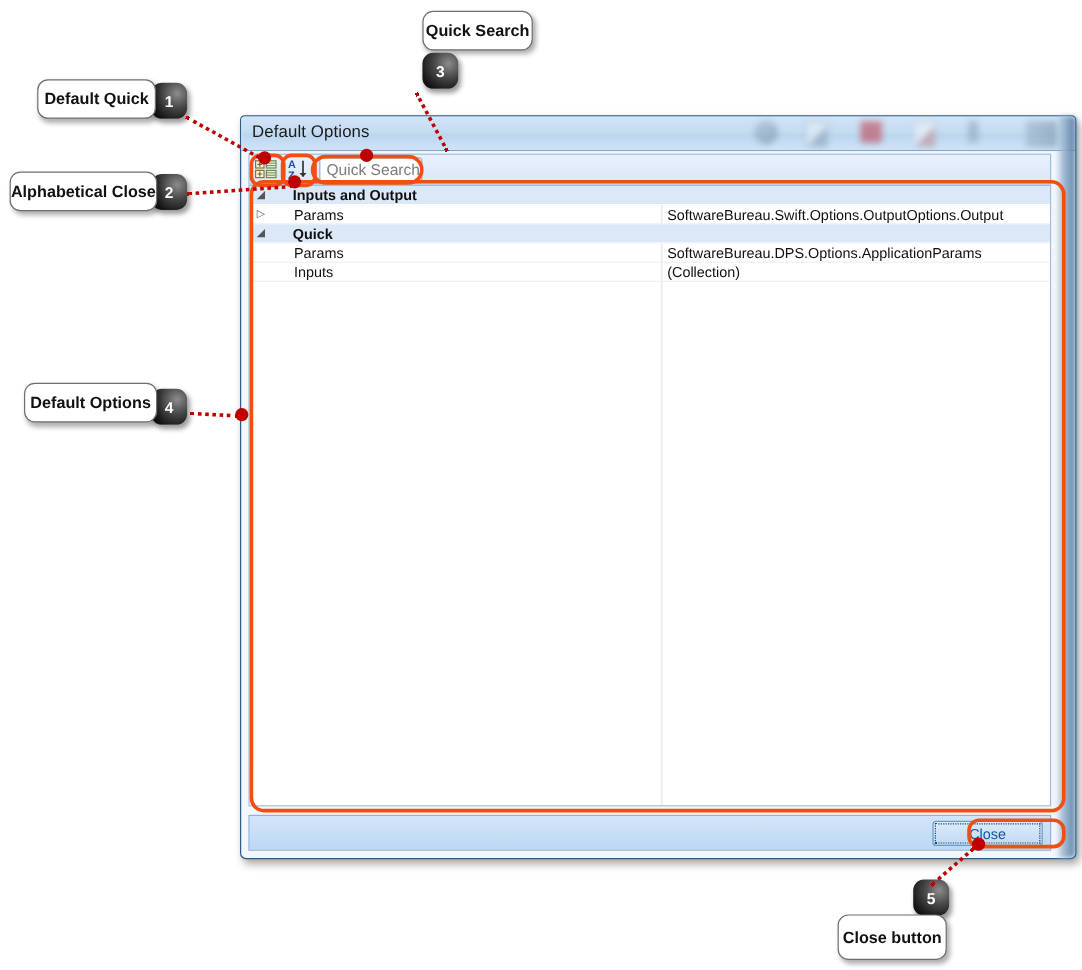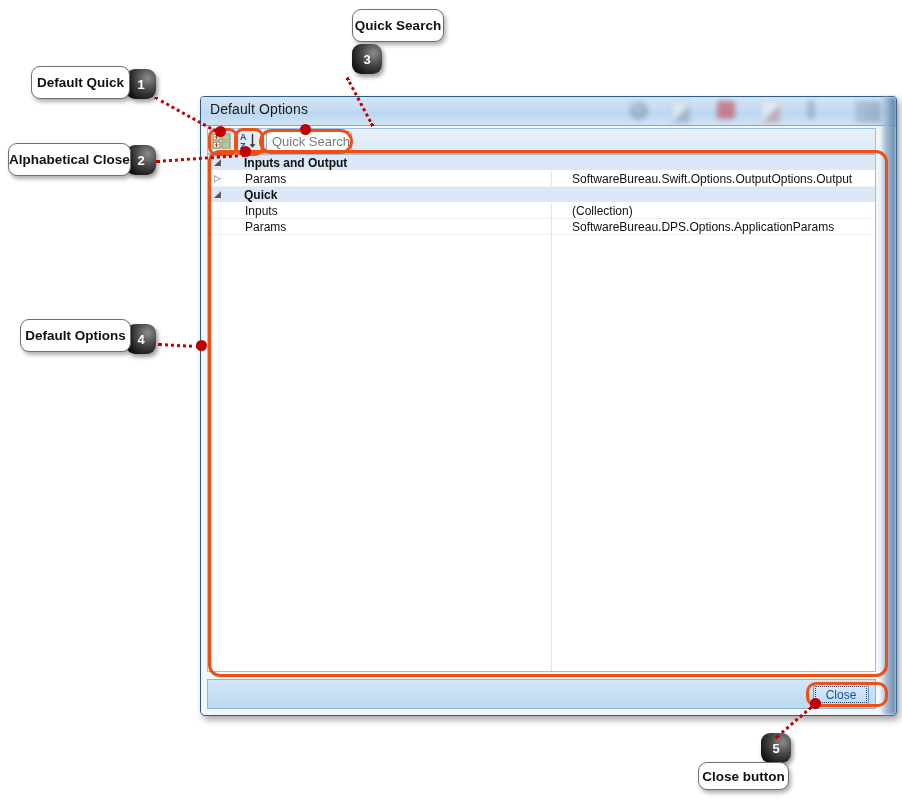--- a/index.html
+++ b/index.html
@@ -68,30 +68,30 @@
     position:absolute;left:6px;top:57px;right:20px;height:518px;
     background:#ffffff;border:1px solid #a9bdd1;box-sizing:border-box;overflow:hidden;
   }
   #splitter{position:absolute;left:343px;top:0;bottom:0;width:1px;background:#dfe5ea;}
   .row{position:relative;height:16px;box-sizing:border-box;border-bottom:1px solid #eef1f4;}
   .row.cat{background:#dbe8f7;border-bottom:1px solid #ffffff;}
   .exp{position:absolute;left:6px;top:3px;width:9px;height:9px;font-size:9px;line-height:9px;color:#555;}
   .rname{position:absolute;top:1px;font-size:12px;color:#101010;white-space:nowrap;margin-left:16px;}
   .row.cat .rname{left:20px;font-weight:bold;}
   .row.prop .rname{left:21px;}
-  .rval{position:absolute;left:364px;top:1px;font-size:12px;color:#101010;white-space:nowrap;}
+  .rval{position:absolute;left:348px;top:1px;font-size:12px;color:#101010;white-space:nowrap;}
 
   
   #footer{
     position:absolute;left:6px;top:582px;right:20px;height:30px;
     background:linear-gradient(to bottom,#d3e5f8,#bcd8f2);
     border:1px solid #8fb4d6;box-sizing:border-box;
   }
   #close-btn{
-    position:absolute;right:6px;top:4px;width:56px;height:21px;
+    position:absolute;right:6px;top:4px;width:92px;height:21px;
     background:linear-gradient(to bottom,#dcebfb,#bfd9f3);
     border:1px solid #6b9bc8;border-radius:3px;box-sizing:border-box;
   }
   #close-inner{
     position:absolute;left:1px;top:1px;right:1px;bottom:1px;
     border:1px dotted #24486c;box-sizing:border-box;
   }
   #close-label{
     position:absolute;left:0;right:0;top:3px;text-align:center;
     font-size:12px;color:#12549b;
@@ -181,28 +181,28 @@
     </div>
 
     <div class="row cat">
       <span class="exp">◢</span>
       <span class="rname">Quick</span>
       <span class="rval"></span>
     </div>
 
     <div class="row prop">
       <span class="exp"></span>
+      <span class="rname">Params</span>
+      <span class="rval">SoftwareBureau.DPS.Options.ApplicationParams</span>
+    </div>
+
+    <div class="row prop">
+      <span class="exp"></span>
       <span class="rname">Inputs</span>
       <span class="rval">(Collection)</span>
-    </div>
-
-    <div class="row prop">
-      <span class="exp"></span>
-      <span class="rname">Params</span>
-      <span class="rval">SoftwareBureau.DPS.Options.ApplicationParams</span>
     </div>
   </div>
 
   <div id="footer">
     <div id="close-btn">
       <div id="close-inner"></div>
       <div id="close-label">Close</div>
     </div>
   </div>
 </div>
@@ -236,16 +236,16 @@
 
 <div class="callout">
   <div class="cnum" style="left:126px;top:324px;">4</div>
   <div class="cbox" style="left:20px;top:319px;width:111px;height:33px;">Default Options</div>
   <div class="lead" style="left:158px;top:343px;width:42px;transform:rotate(3deg);"></div>
   <div class="dot" style="left:196px;top:340px;"></div>
 </div>
 
 <div class="callout">
   <div class="cnum" style="left:761px;top:733px;">5</div>
-  <div class="cbox" style="left:698px;top:762px;width:91px;height:28px;">Close button</div>
+  <div class="cbox" style="left:698px;top:762px;width:91px;height:38px;">Close button</div>
   <div class="lead" style="left:812px;top:705px;width:48px;transform:rotate(139deg);"></div>
   <div class="dot" style="left:810px;top:698px;"></div>
 </div>
 
 </body></html>

